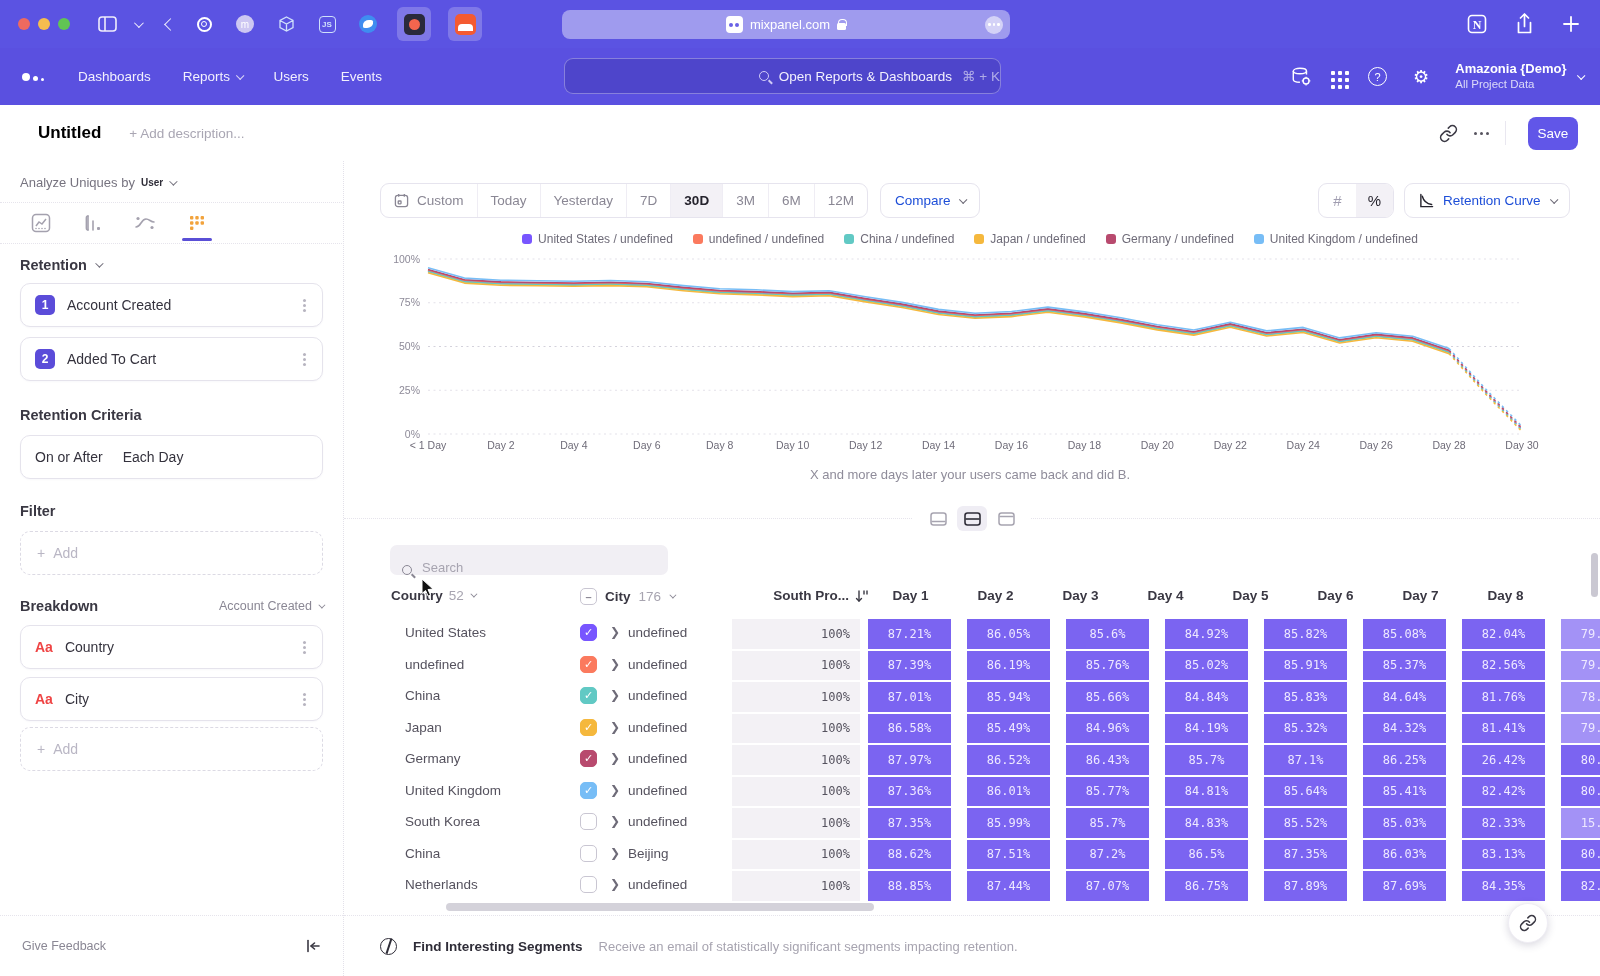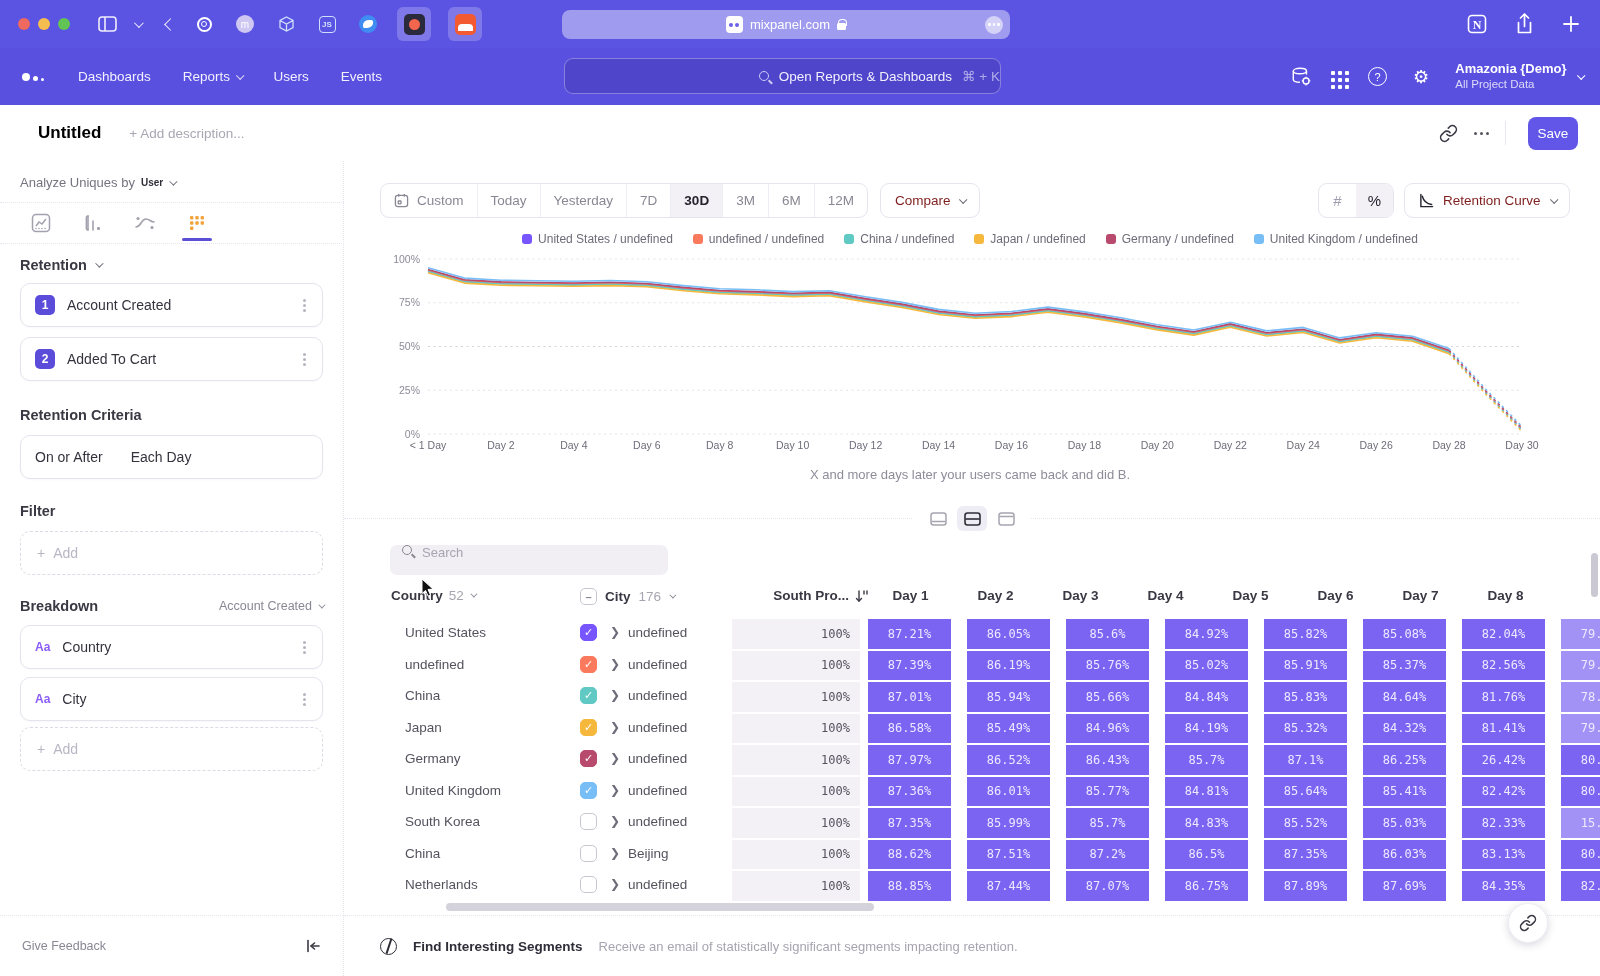--- a/index.html
+++ b/index.html
@@ -62,54 +62,54 @@
   .stab { width:26px; height:34px; display:flex; align-items:center; justify-content:center; position:relative; }
   .stab.active::after { content:""; position:absolute; bottom:-1px; left:-2px; width:30px; height:3px; background:#5a4fd6; border-radius:2px; }
   .s-section { position:absolute; left:20px; right:20px; }
   .sec-title { font-size:14.5px; font-weight:bold; color:#3a3843; display:flex; align-items:center; gap:8px; }
   .sec-title .chev{ width:6px; height:6px; color:#6e6b78; }
   .s-card { height:44px; border:1px solid #e5e3ec; border-radius:10px; background:#fff; display:flex; align-items:center; padding:0 14px; gap:12px; box-shadow:0 1px 2px rgba(40,35,80,.03); }
   .num-badge { width:20px; height:20px; background:#5b4cd9; border-radius:5px; color:#fff; font-size:12px; font-weight:bold; display:flex; align-items:center; justify-content:center; }
   .s-card .lbl { font-size:14px; color:#34323d; flex:1; }
   .kebab { width:3px; height:3px; background:#b7b4c0; border-radius:50%; box-shadow:0 -5px 0 #b7b4c0,0 5px 0 #b7b4c0; margin-right:2px; }
   .dash-card { height:44px; border:1px dashed #dcdae4; border-radius:10px; display:flex; align-items:center; padding:0 16px; gap:8px; color:#b9b6c4; font-size:14px; }
-  .aa { color:#8b5cf6; font-weight:bold; font-size:12px; }
+  .aa { color:#ef4444; font-weight:bold; font-size:14px; }
   .bd-head { display:flex; justify-content:space-between; align-items:center; }
   .bd-ev { font-size:12.5px; color:#8a8794; display:flex; align-items:center; gap:6px; }
   .bd-ev .chev { width:5px; height:5px; }
   .side-foot { position:absolute; bottom:0; left:0; width:343px; height:61px; border-top:1px dotted #e6e4ec; display:flex; align-items:center; justify-content:space-between; padding:0 22px; }
   .feedback { font-size:12.5px; color:#8a8794; }
 
   
   .content { position:absolute; top:161px; left:344px; width:1256px; height:815px; }
   .ctrl-row { position:absolute; top:22px; left:36px; right:30px; display:flex; align-items:center; }
   .seg-group { display:flex; align-items:center; height:35px; border:1px solid #e6e4ee; border-radius:9px; background:#fff; overflow:hidden; }
   .seg-item { padding:0 13px; height:100%; display:flex; align-items:center; gap:8px; font-size:13.5px; color:#8a8794; border-left:1px solid #efedf4; cursor:pointer; white-space:nowrap; }
   .seg-item:first-child { border-left:none; }
   .seg-item.active { color:#25232d; font-weight:bold; background:#f3f1f6; }
-  .btn-like { height:35px; border:1px solid #e6e4ee; border-radius:9px; background:#fff; display:flex; align-items:center; gap:9px; padding:0 14px; font-size:13.5px; color:#7f1d1d; cursor:pointer; }
+  .btn-like { height:35px; border:1px solid #e6e4ee; border-radius:9px; background:#fff; display:flex; align-items:center; gap:9px; padding:0 14px; font-size:13.5px; color:#1d4ed8; cursor:pointer; }
   .ctrl-right { margin-left:auto; display:flex; gap:10px; align-items:center; }
   .toggle2 { display:flex; height:35px; border:1px solid #e6e4ee; border-radius:9px; overflow:hidden; }
   .toggle2 span { width:37px; display:flex; align-items:center; justify-content:center; font-size:15px; color:#a09db0; cursor:pointer; }
   .toggle2 span.active { background:#f3f1f6; color:#25232d; }
 
   .legend { position:absolute; top:71px; left:36px; width:1180px; display:flex; justify-content:center; gap:20px; }
   .lg-item { display:flex; align-items:center; gap:6px; font-size:12px; color:#6e6b78; }
   .lg-sw { width:10px; height:10px; border-radius:3px; display:block; }
 
   .chart-wrap { position:absolute; top:88px; left:36px; }
   .caption { position:absolute; top:306px; left:36px; width:1180px; text-align:center; font-size:13px; color:#8f8c9a; }
 
   .split-row { position:absolute; top:345px; left:0; width:1256px; height:25px; }
   .split-row::before { content:""; position:absolute; top:12px; left:0; width:1256px; border-top:1px dotted #e6e4ec; }
   .layout-toggles { position:absolute; left:50%; transform:translateX(-50%); top:0; background:#fff; display:flex; gap:4px; padding:0 10px; align-items:center; height:25px; }
   .lt-btn { width:30px; height:25px; border-radius:6px; display:flex; align-items:center; justify-content:center; cursor:pointer; }
   .lt-btn.active { background:#efedf4; }
 
-  .search-wrap { position:absolute; top:384px; left:46px; width:278px; height:30px; background:#f1eff4; border-radius:7px; display:flex; align-items:flex-start; gap:10px; padding:0 12px; }
+  .search-wrap { position:absolute; top:384px; left:46px; width:278px; height:30px; background:#f1eff4; border-radius:7px; display:flex; align-items:flex-end; gap:10px; padding:0 12px; }
   .search-wrap .mag { border-color:#8a8794; } .search-wrap .mag::after{ background:#8a8794; }
   .search-wrap input { border:none; background:transparent; outline:none; font-size:13px; color:#3a3843; width:200px; font-family:"Liberation Sans",sans-serif; }
   .search-wrap input::placeholder { color:#a7a4b0; }
 
   
   .thead { position:absolute; top:427px; left:0; width:1256px; height:28px; font-size:13.5px; color:#3a3843; }
   .th-country { position:absolute; left:47px; display:flex; gap:6px; align-items:center; font-weight:bold; }
   .th-city { position:absolute; left:236px; display:flex; gap:8px; align-items:center; font-weight:bold; }
   .th-count { color:#a7a4b0; font-weight:normal; }
   .th-total { position:absolute; left:388px; width:136px; text-align:right; font-weight:bold; display:flex; justify-content:flex-end; gap:6px; align-items:center; }
@@ -354,21 +354,21 @@
     </div>
   </div>
   <div class="s-section" style="top:246px;">
     <div class="sec-title">
         <span>Retention Criteria</span>
       </div>
   </div>
   <div class="s-section" style="top:274px;">
     <div class="s-card">
       <span class="lbl" style="flex:none;">On or After</span>
-      <span class="lbl" style="flex:none;margin-left:16px;">Each Day</span>
+      <span class="lbl" style="flex:none;margin-left:8px;">Each Day</span>
     </div>
   </div>
   <div class="s-section" style="top:342px;">
     <div class="sec-title">
         <span>Filter</span>
       </div>
   </div>
   <div class="s-section" style="top:370px;">
     <div class="dash-card">
       <span>+</span>

